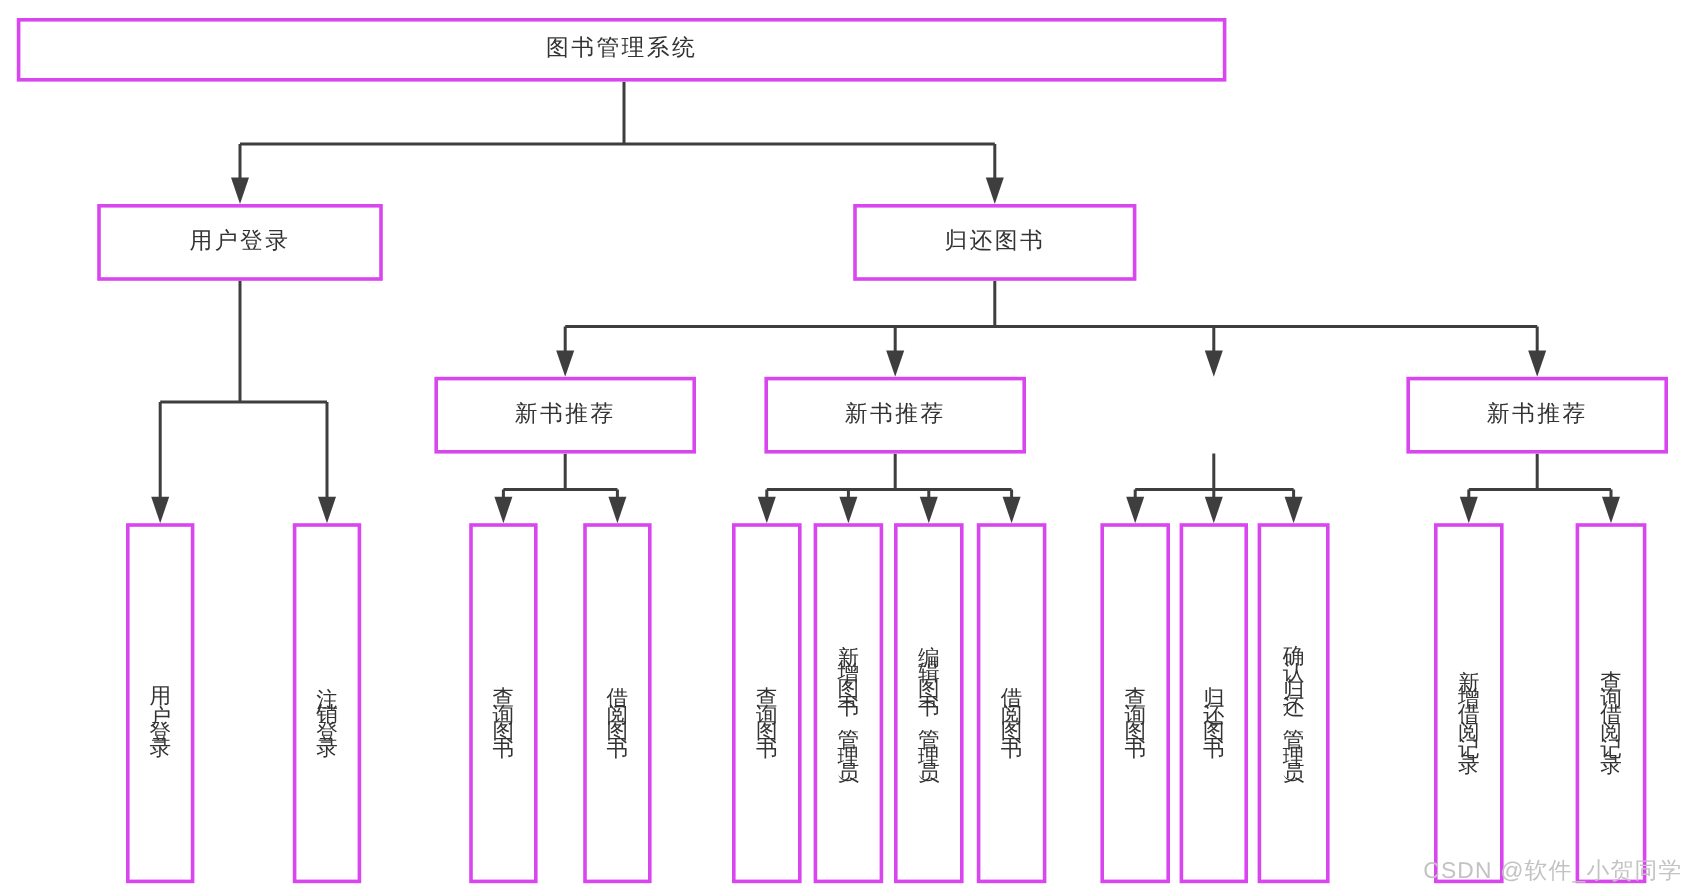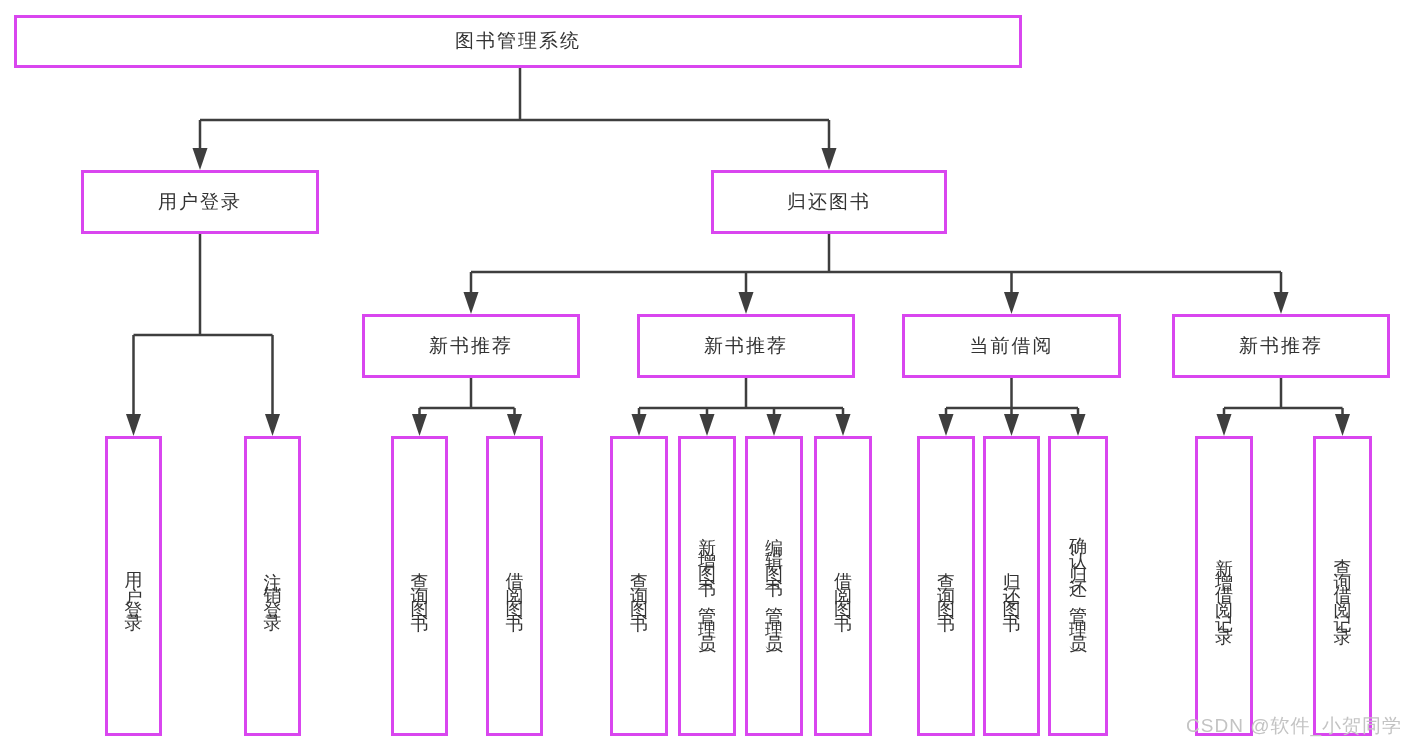--- a/index.html
+++ b/index.html
@@ -92,23 +92,20 @@
   <div class="node h" style="left:711px;top:170px;width:236px;height:64px">
     <span class="lbl">归还图书</span>
   </div>
 
   <div class="node h" style="left:362px;top:314px;width:218px;height:64px">
     <span class="lbl">新书推荐</span>
   </div>
   <div class="node h" style="left:637px;top:314px;width:218px;height:64px">
     <span class="lbl">新书推荐</span>
   </div>
-  <div class="node h" style="left:902px;top:314px;width:219px;height:64px">
-    <span class="lbl">当前借阅</span>
-  </div>
   <div class="node h" style="left:1172px;top:314px;width:218px;height:64px">
     <span class="lbl">新书推荐</span>
   </div>
 
   <div class="node v" style="left:105px;top:436px;width:57px;height:300px">
     <span class="lbl">用户登录</span>
   </div>
   <div class="node v" style="left:244px;top:436px;width:57px;height:300px">
     <span class="lbl">注销登录</span>
   </div>

